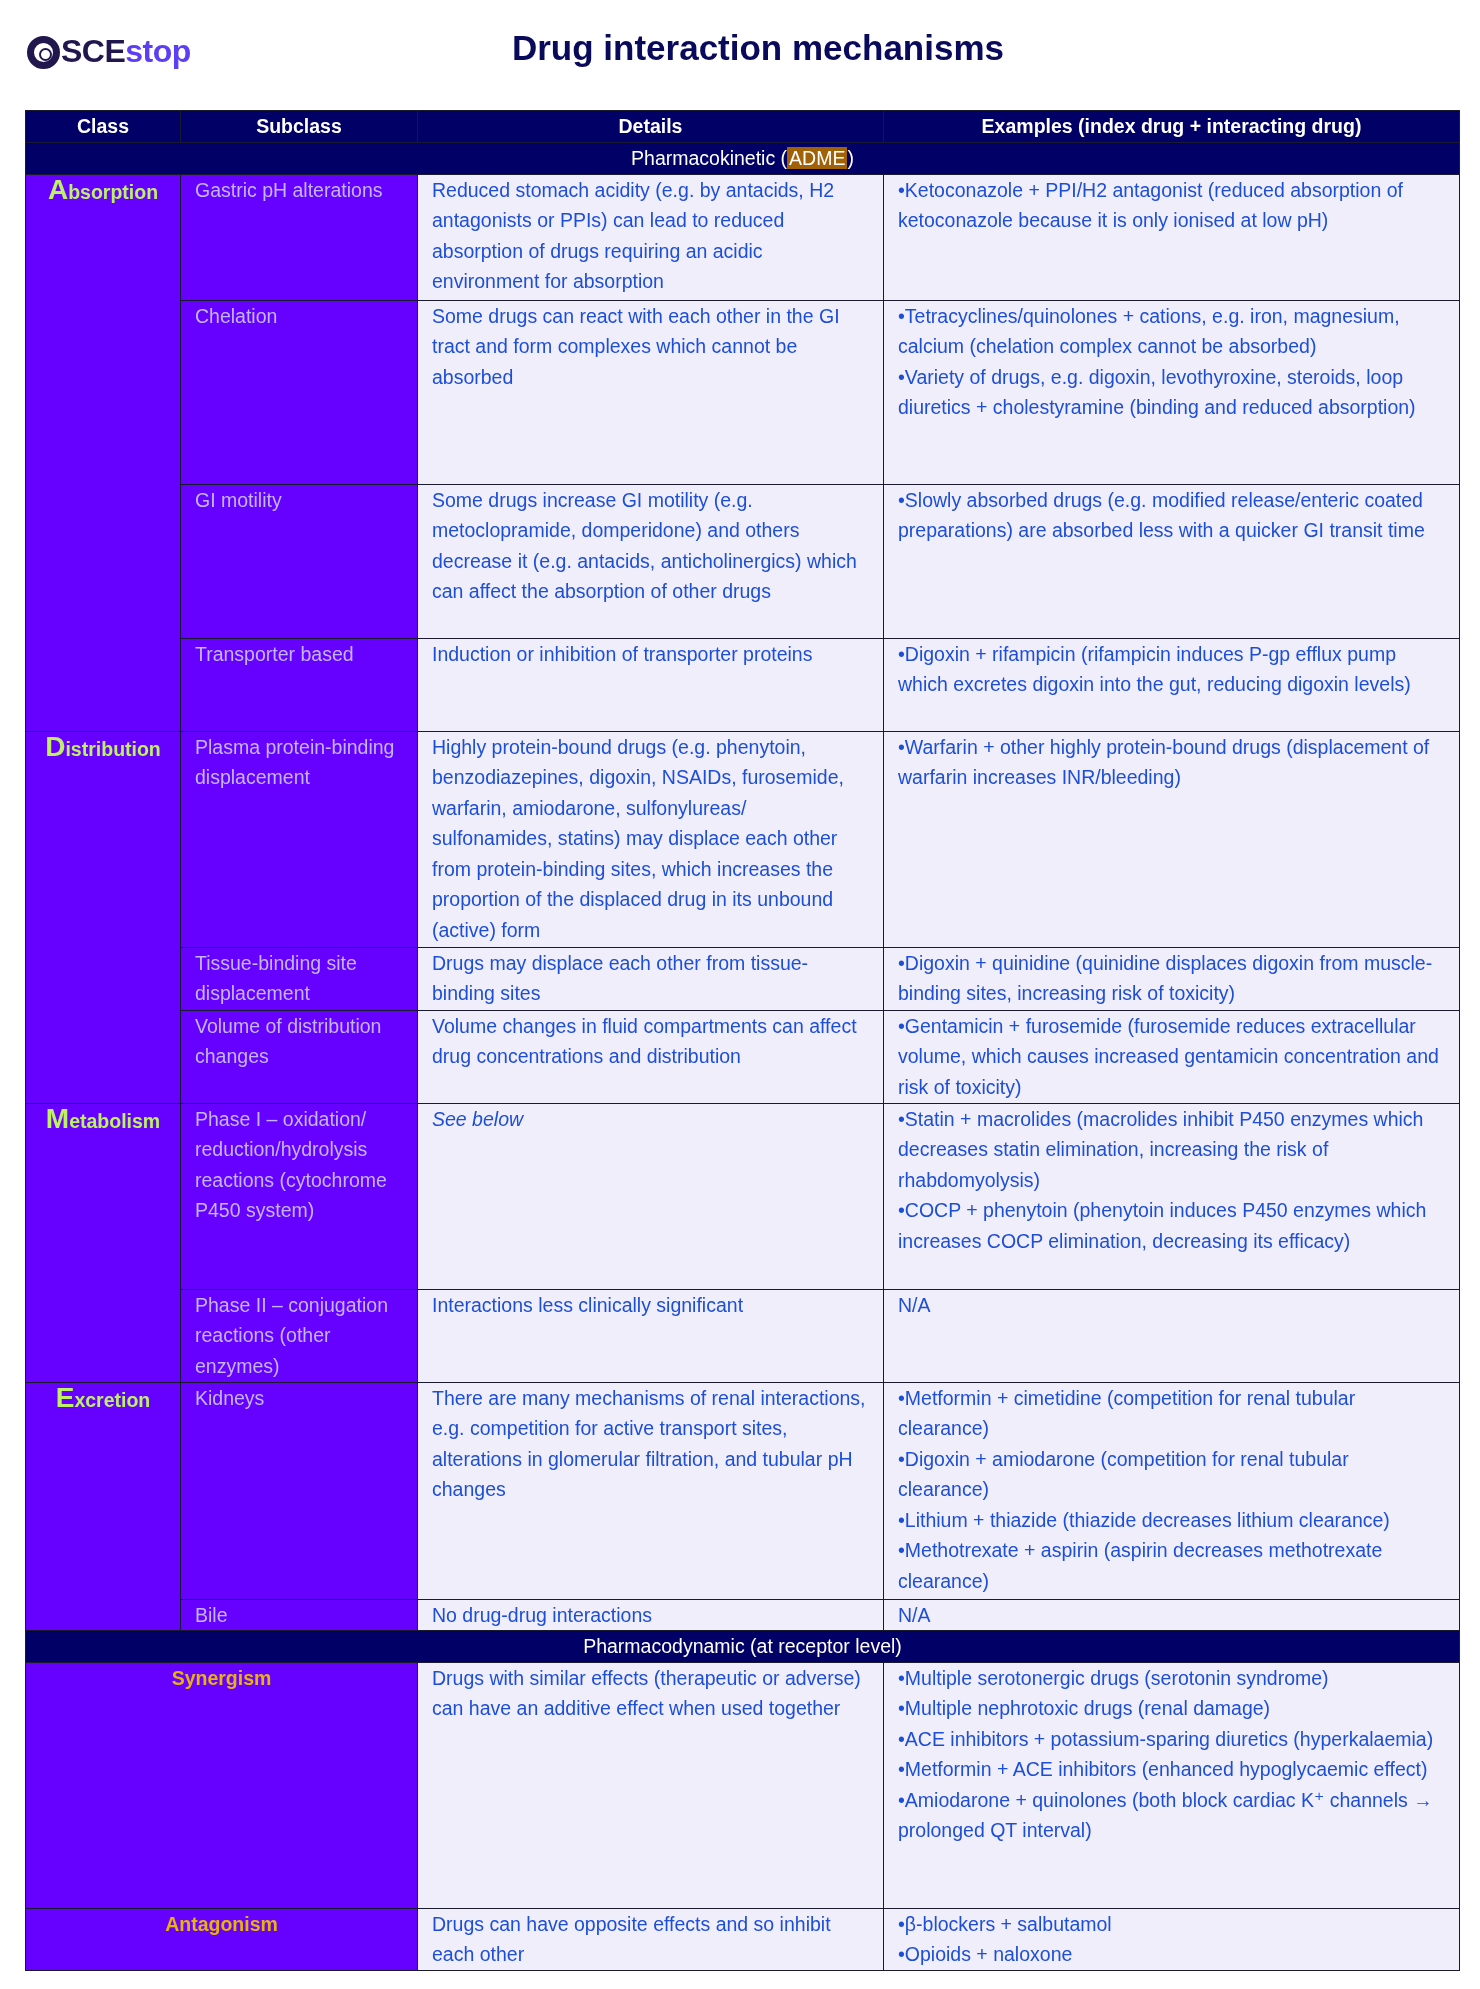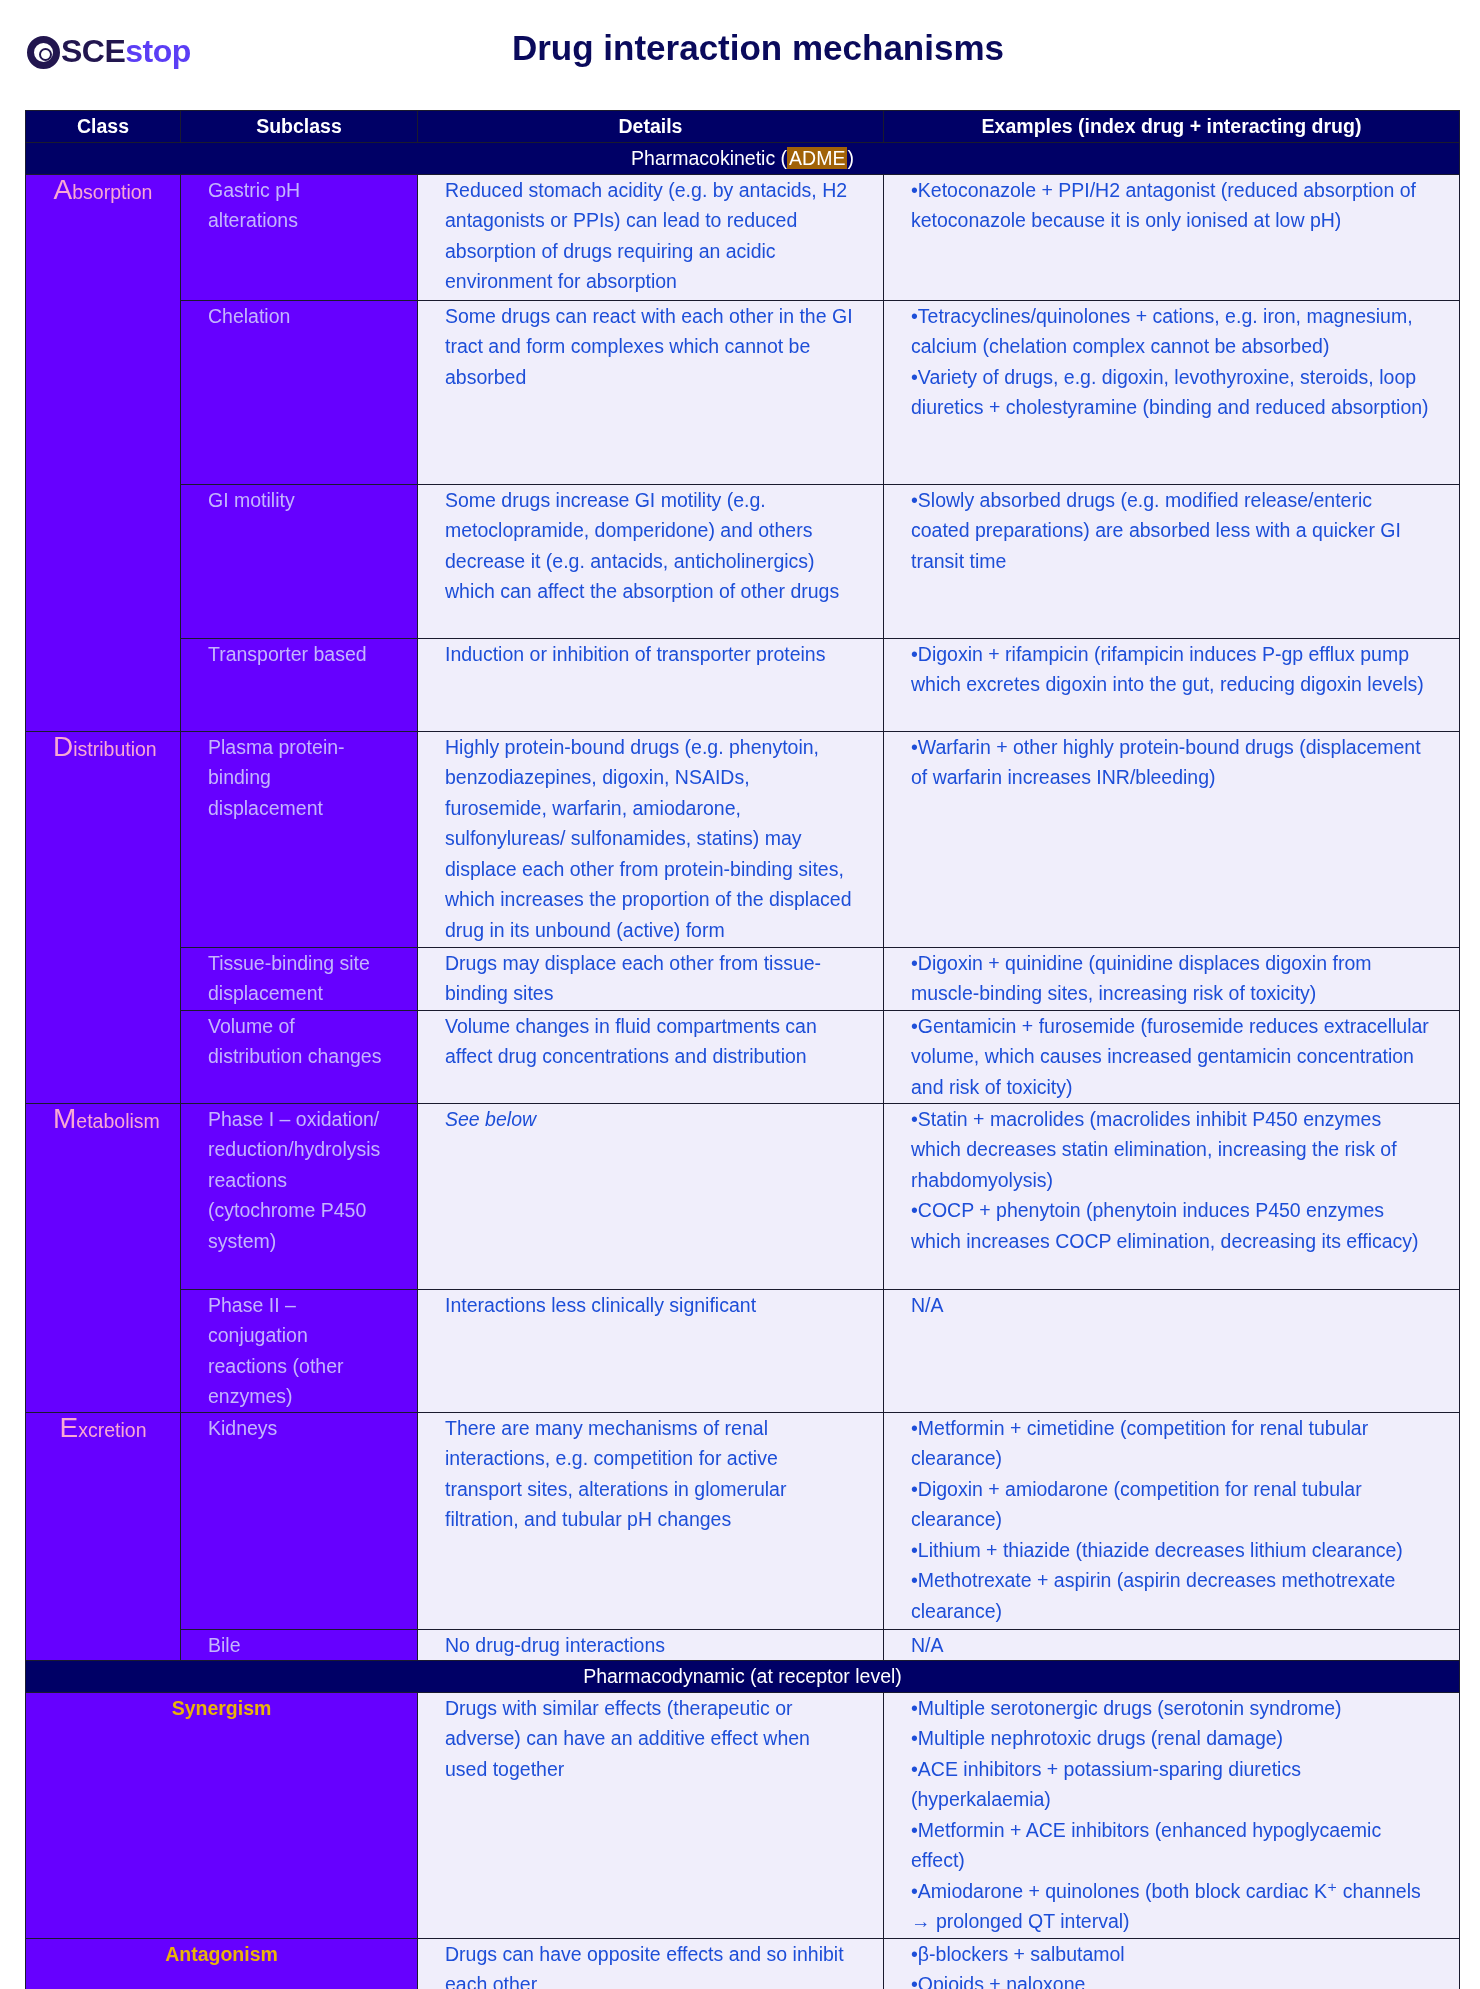--- a/index.html
+++ b/index.html
@@ -10,27 +10,27 @@
   .logo .osce { color: #22164f; }
   .logo .stop { color: #5b3ef5; }
   .logo .o-icon { display: inline-block; width: 33px; height: 33px; border: 7px solid #22164f; border-radius: 50%;
                   box-sizing: border-box; position: relative; margin-right: 1px; top: 1px; }
   .logo .o-icon::after { content: ""; position: absolute; left: 5px; top: 5px; width: 9px; height: 9px;
                   border: 2px solid #22164f; border-radius: 50%; }
   .title { position: absolute; left: 0; width: 1480px; top: 28px; text-align: center;
            font-size: 35px; font-weight: bold; color: #0a0a5c; padding-left: 36px; box-sizing: border-box; }
   table.grid { position: absolute; left: 25px; top: 110px; width: 1434px; border-collapse: collapse; table-layout: fixed; }
   table.grid td, table.grid th { border: 1.5px solid #1a1a2e; vertical-align: top; font-size: 19.5px;
-           line-height: 30.5px; padding: 0 27px; box-sizing: border-box; }
+           line-height: 30.5px; padding: 0 14px; box-sizing: border-box; }
   th.hdr { background: #000066; color: #ffffff; font-weight: bold; text-align: center; font-size: 19.5px;
            height: 32px; line-height: 30px; border-color: #000044; }
   td.banner { background: #000066; color: #ffffff; text-align: center; height: 30px; line-height: 29px; padding: 0;
               border-color: #000044; }
   .adme { background: #a16207; color: #ffffff; padding: 0 2px; }
-  td.cls { background: #6600ff; color: #f9a8d4; font-weight: normal; text-align: center; font-size: 21px; padding-top: 5px; }
+  td.cls { background: #6600ff; color: #bef264; font-weight: bold; text-align: center; font-size: 21px; padding-top: 5px; }
   td.cls .big { font-size: 28px; }
   td.sub { background: #6600ff; color: #c4b5fd; text-align: left; }
   td.pd { background: #6600ff; color: #eab308; text-align: center; font-weight: bold; }
   td.det, td.ex { background: #f0eefb; color: #1d4ed8; }
   .italic { font-style: italic; }
   .ex-item { display: block; }
 </style>
 </head>
 <body>
 

